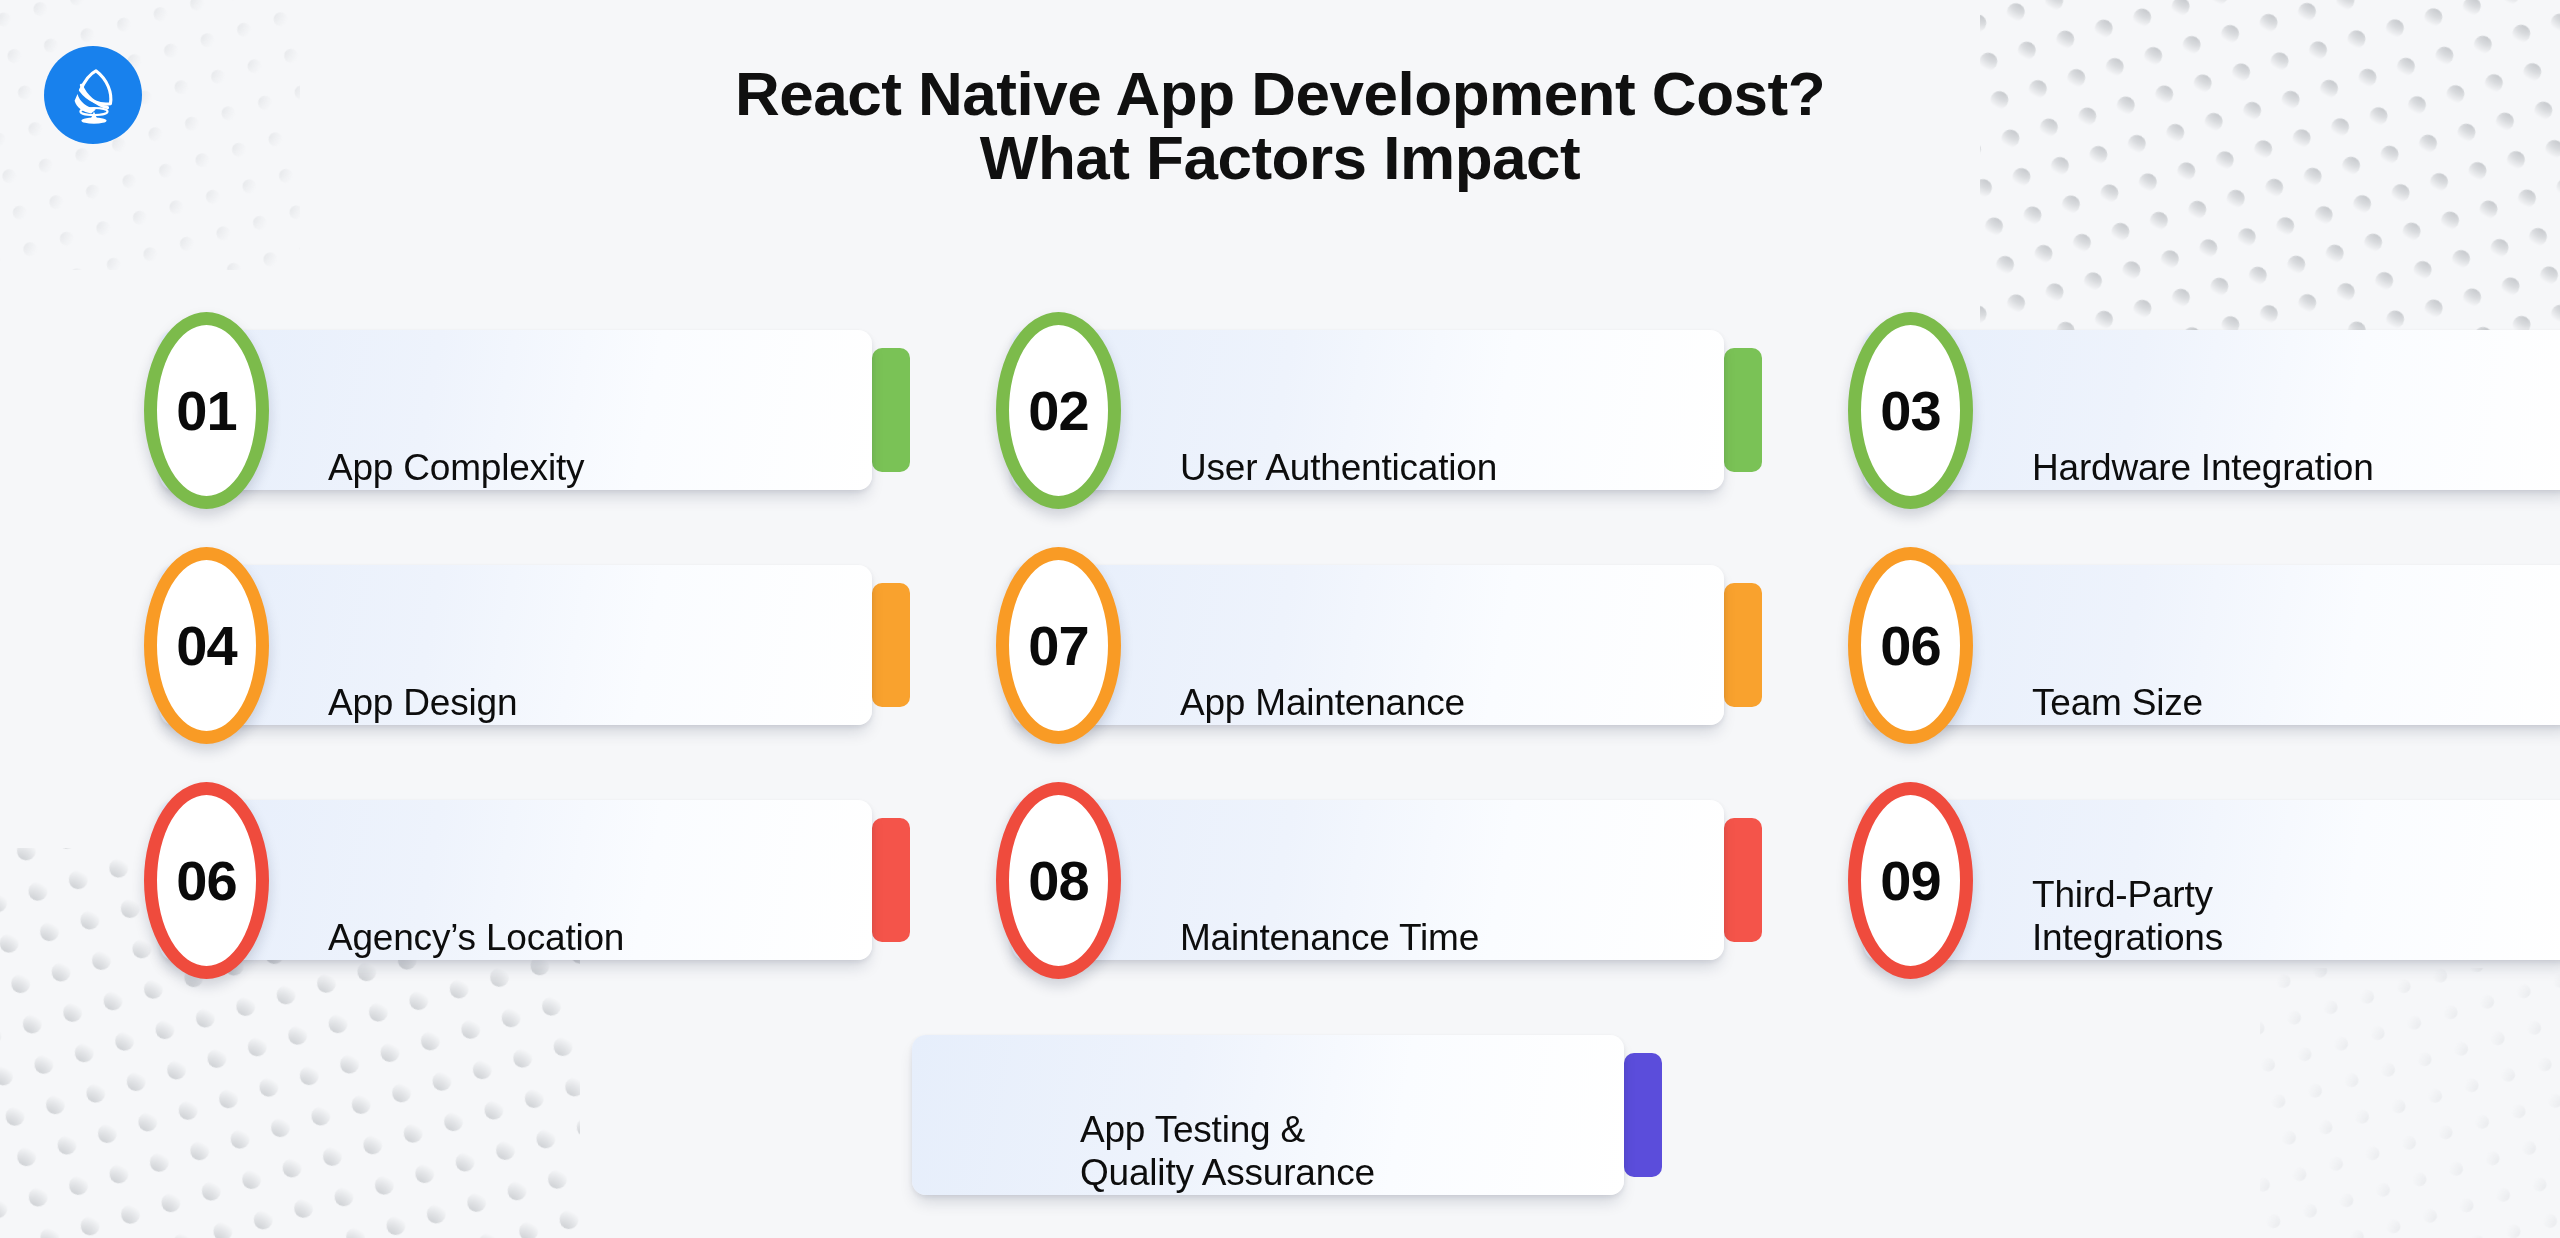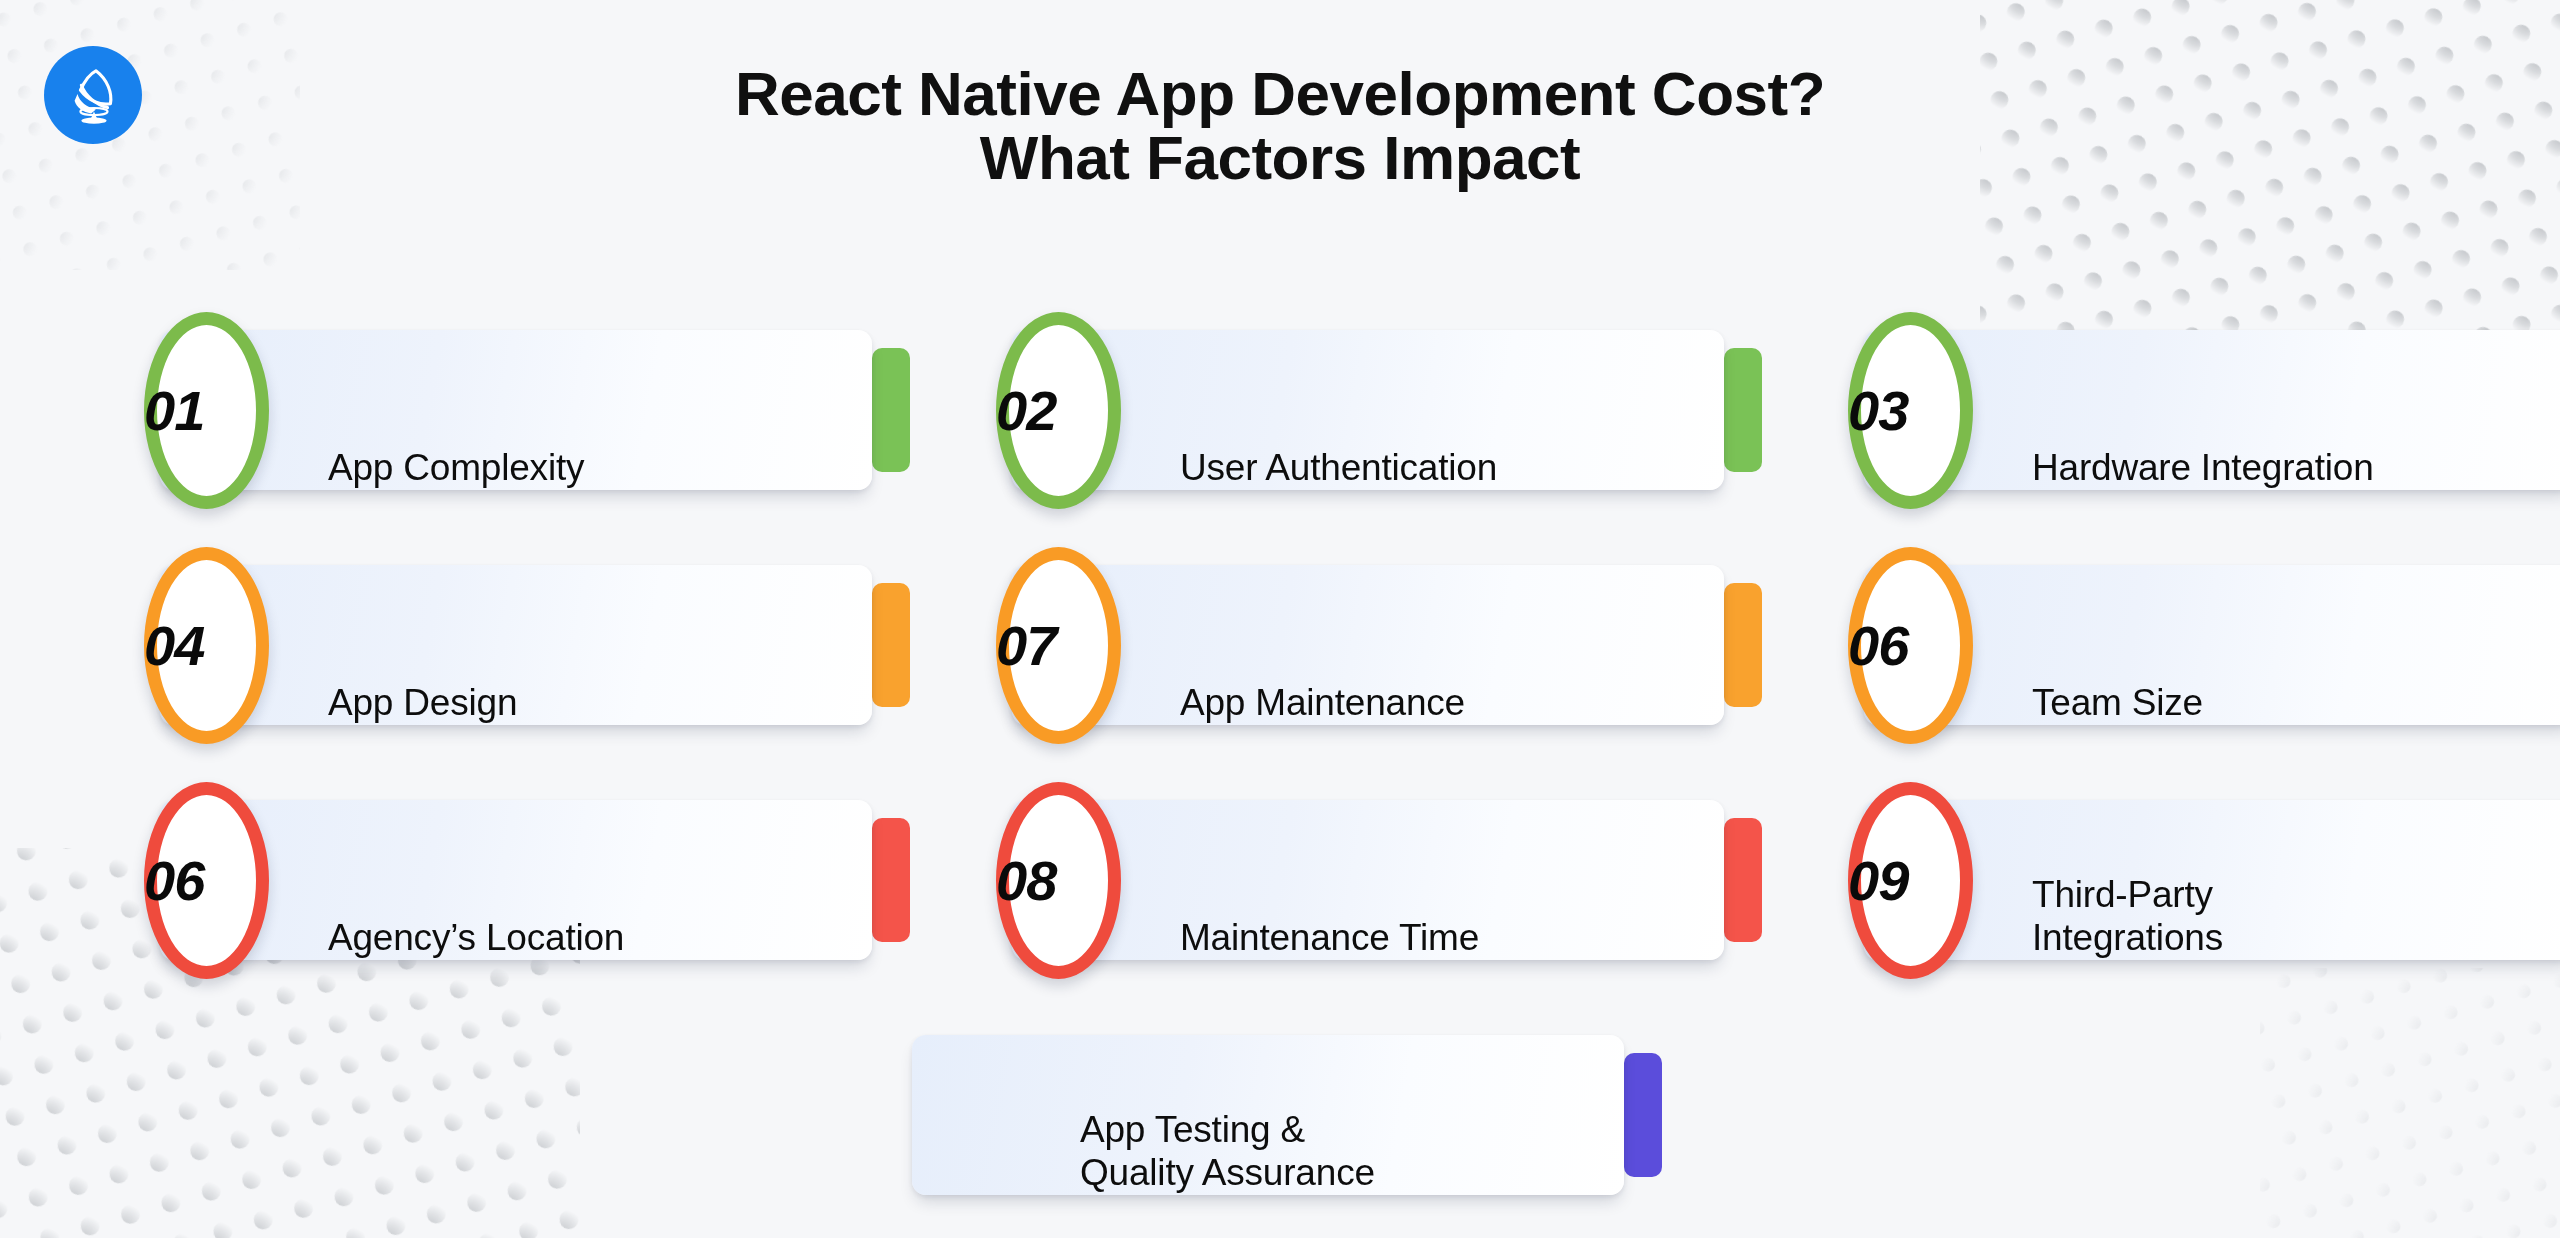--- a/index.html
+++ b/index.html
@@ -112,21 +112,21 @@
   
   .badge {
     position:absolute;
     left:-16px;
     top:-18px;
     width:125px;
     height:197px;
     z-index:3;
     display:flex;
     align-items:center;
-    font-style:italic;
+    justify-content:center;
   }
   .ring {
     position:absolute;
     left:0; top:0;
     width:125px; height:197px;
     border-radius:50%;
     border-style:solid;
     border-width:13px;
     background:#fff;
     box-sizing:border-box;

